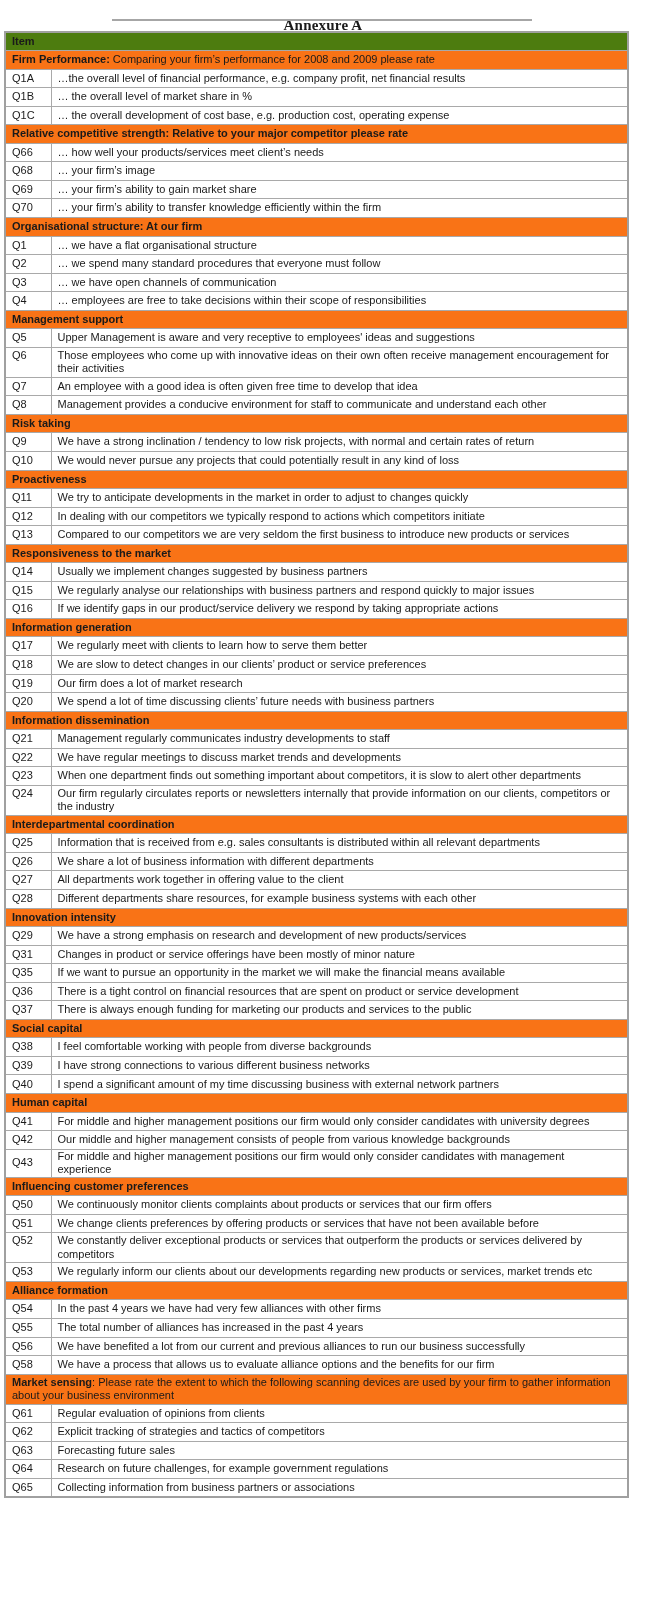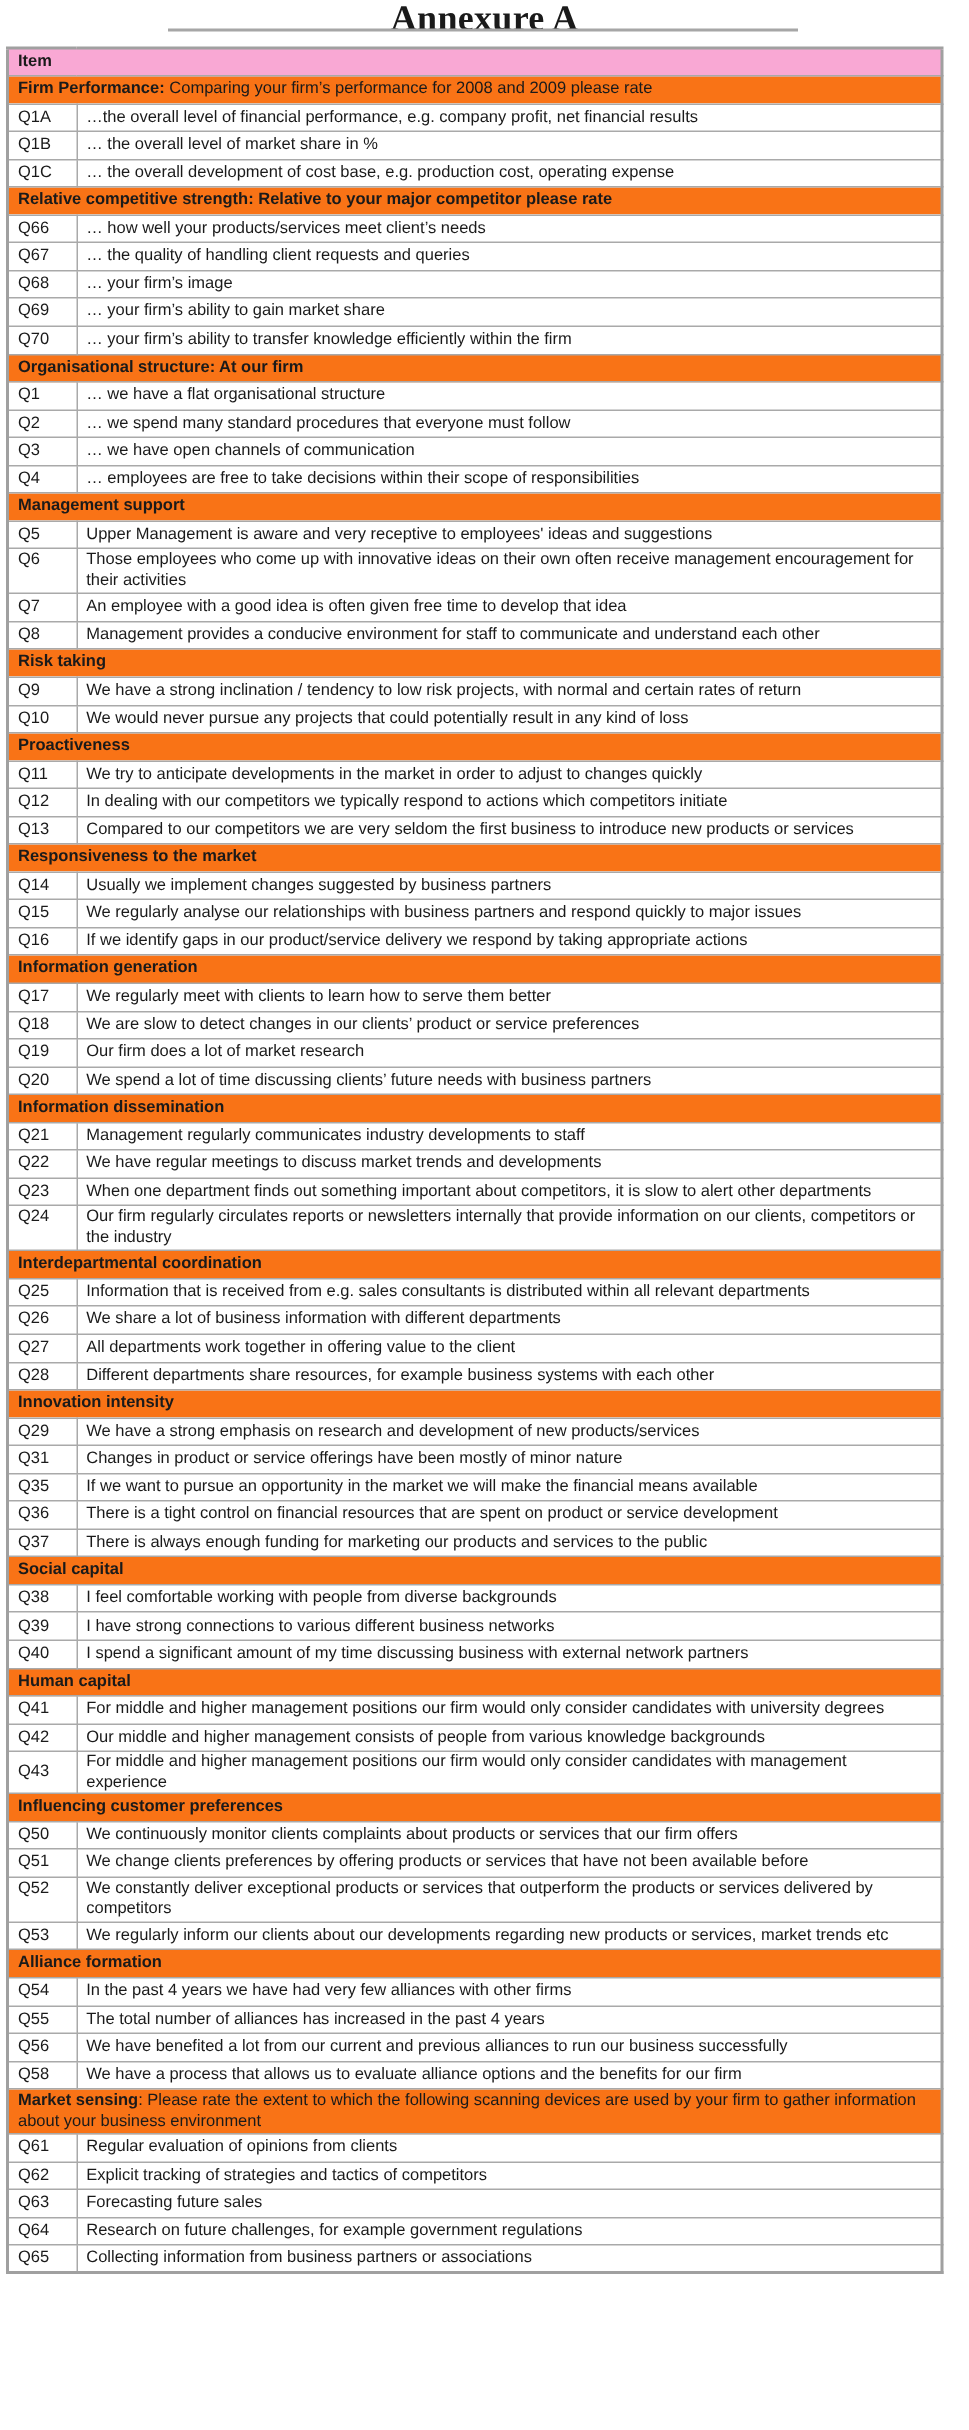--- a/index.html
+++ b/index.html
@@ -1,23 +1,23 @@
 <!DOCTYPE html>
 <html><head>
 <meta charset="utf-8">
 <style>
   html, body { margin: 0; padding: 0; background: #ffffff; }
   body { width: 646px; height: 1620px; overflow: hidden; position: relative; font-family: "Liberation Sans", sans-serif; color: #1a1a1a; }
   .title-wrap { position: absolute; left: 0; top: 0; width: 646px; text-align: center; }
-  .title { font-family: "Liberation Serif", serif; font-weight: bold; font-size: 24px; line-height: 19px; margin: 0; padding-top: 4px; letter-spacing: 0.2px; }
+  .title { font-family: "Liberation Serif", serif; font-weight: bold; font-size: 15px; line-height: 19px; margin: 0; padding-top: 16px; letter-spacing: 0.2px; }
   .title-rule { position: absolute; left: 112px; top: 19px; width: 420px; height: 0; border-top: 2px solid #a6a6a6; }
   table.items { position: absolute; left: 4px; top: 31px; width: 625px; border-collapse: collapse; font-size: 11px; table-layout: fixed; }
   table.items td { border: 1px solid #a9a9a9; padding: 0 6px; vertical-align: middle; line-height: 13.5px; }
   table.items tr { height: 18.55px; }
-  tr.hdr td { background: #f9a8d4; font-weight: bold; border-top: 2px solid #a0a0a0; }
+  tr.hdr td { background: #4d7c0f; font-weight: bold; border-top: 2px solid #a0a0a0; }
   tr.sec td { background: #f97316; font-weight: bold; }
   tr.sec td .rest { font-weight: normal; }
   tr.q td { background: #ffffff; }
   td.qid { width: 34px; padding-left: 6px; }
   tr.two { height: 32px; }
   tr.two td { padding-top: 1px; padding-bottom: 1px; }
   col.c1 { width: 46px; }
   table.items { border: 2px solid #a0a0a0; }
 </style>
 </head>
@@ -53,24 +53,20 @@
         <td>… the overall development of cost base, e.g. production cost, operating expense</td>
       </tr>
       <tr class="sec">
         <td colspan="2"><span class="lead">Relative competitive strength: Relative to your major competitor please rate</span></td>
       </tr>
       <tr class="q">
         <td class="qid">Q66</td>
         <td>… how well your products/services meet client’s needs</td>
       </tr>
       <tr class="q">
-        <td class="qid">Q67</td>
-        <td>… the quality of handling client requests and queries</td>
-      </tr>
-      <tr class="q">
         <td class="qid">Q68</td>
         <td>… your firm’s image</td>
       </tr>
       <tr class="q">
         <td class="qid">Q69</td>
         <td>… your firm’s ability to gain market share</td>
       </tr>
       <tr class="q">
         <td class="qid">Q70</td>
         <td>… your firm’s ability to transfer knowledge efficiently within the firm</td>

